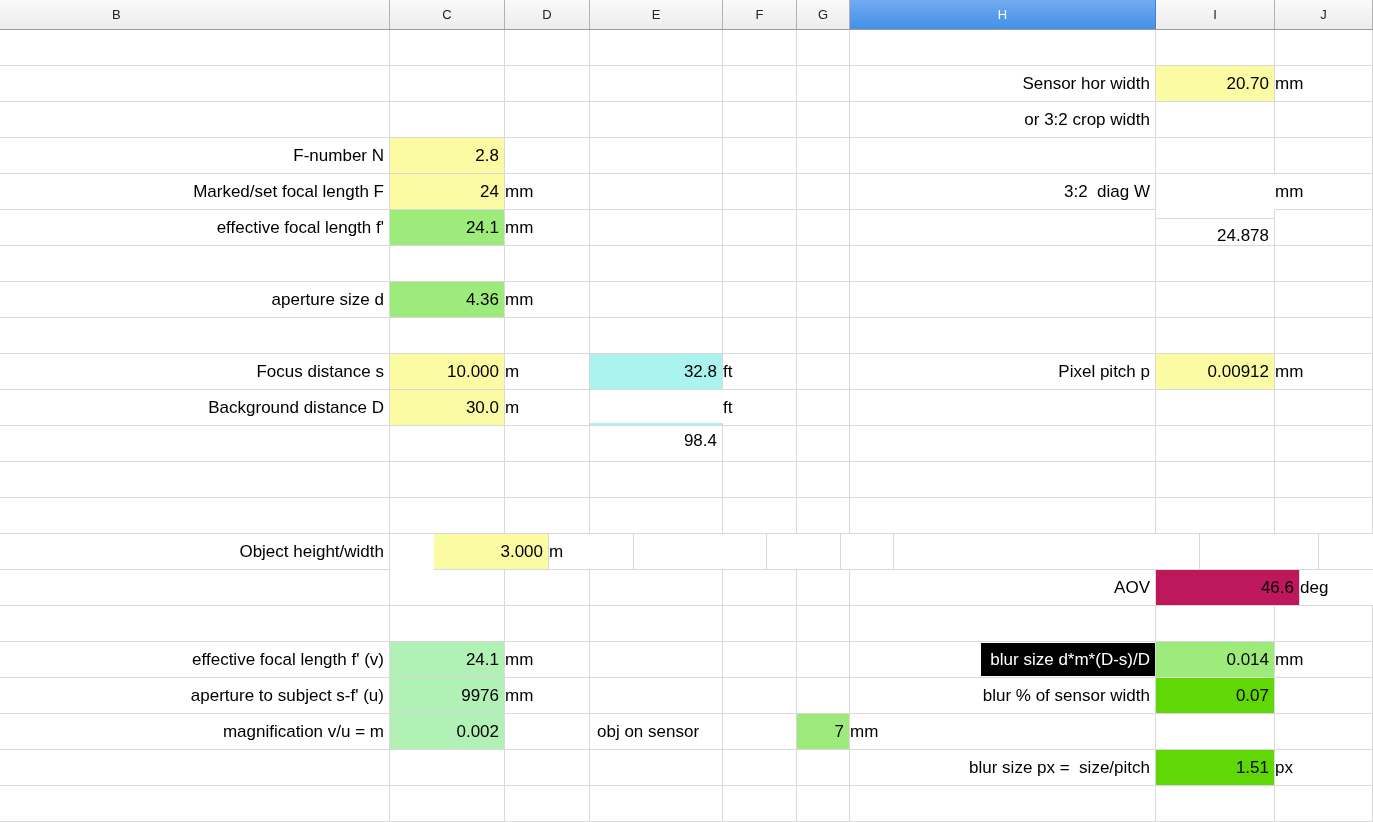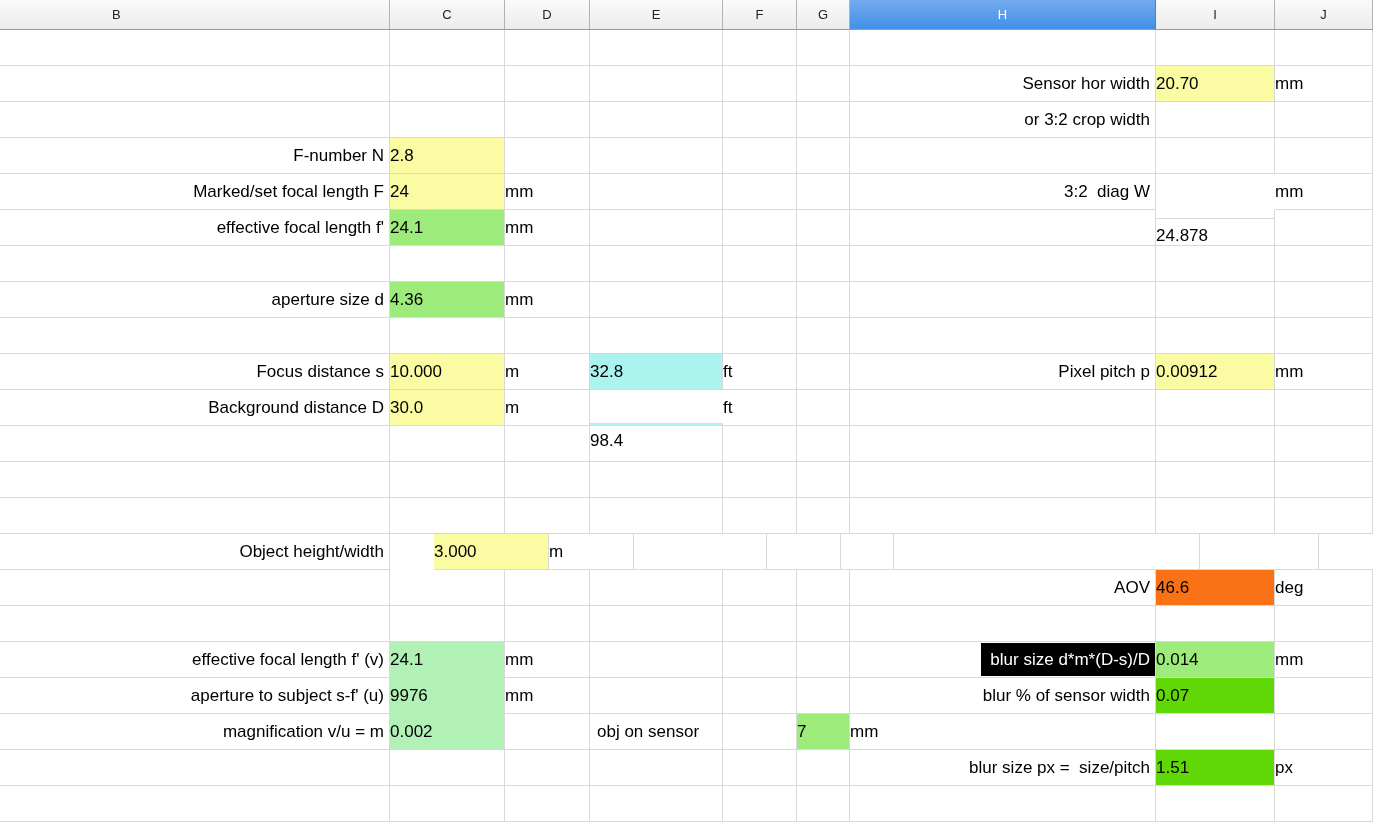--- a/index.html
+++ b/index.html
@@ -43,21 +43,21 @@
     border-right: 1px solid #d9d9d9;
     border-bottom: 1px solid #d9d9d9;
     font-size: 17px;
     line-height: 35px;
     color: #000000;
     white-space: pre;
     overflow: visible;
   }
   .k-label      { text-align: right; padding-right: 5px; }
   .k-label-left { text-align: left;  padding-left: 7px; }
-  .k-value      { padding-right: 5px; }
+  .k-value      { text-align: right; padding-right: 5px; }
   .k-unit       { text-align: left;  }
   .k-inverse    { text-align: right; padding-right: 0; }
   .inv-span {
     display: inline-block;
     background: #000000;
     color: #ffffff;
     padding: 0 5px 0 9px;
     line-height: 33px;
     vertical-align: top;
     margin-top: 1px;
@@ -245,21 +245,21 @@
         <div class="cell" style="width: 98px;"></div>
       </div>
       <div class="row">
         <div class="cell" style="width: 390px;"></div>
         <div class="cell" style="width: 115px;"></div>
         <div class="cell" style="width: 85px;"></div>
         <div class="cell" style="width: 133px;"></div>
         <div class="cell" style="width: 74px;"></div>
         <div class="cell" style="width: 53px;"></div>
         <div class="cell k-label" style="width: 306px;">AOV</div>
-        <div class="cell k-value" style="width: 119px; background: #f97316;">46.6</div>
+        <div class="cell k-value" style="width: 144px; background: #be185d;">46.6</div>
         <div class="cell k-unit" style="width: 98px;">deg</div>
       </div>
       <div class="row">
         <div class="cell" style="width: 390px;"></div>
         <div class="cell" style="width: 115px;"></div>
         <div class="cell" style="width: 85px;"></div>
         <div class="cell" style="width: 133px;"></div>
         <div class="cell" style="width: 74px;"></div>
         <div class="cell" style="width: 53px;"></div>
         <div class="cell" style="width: 306px;"></div>

